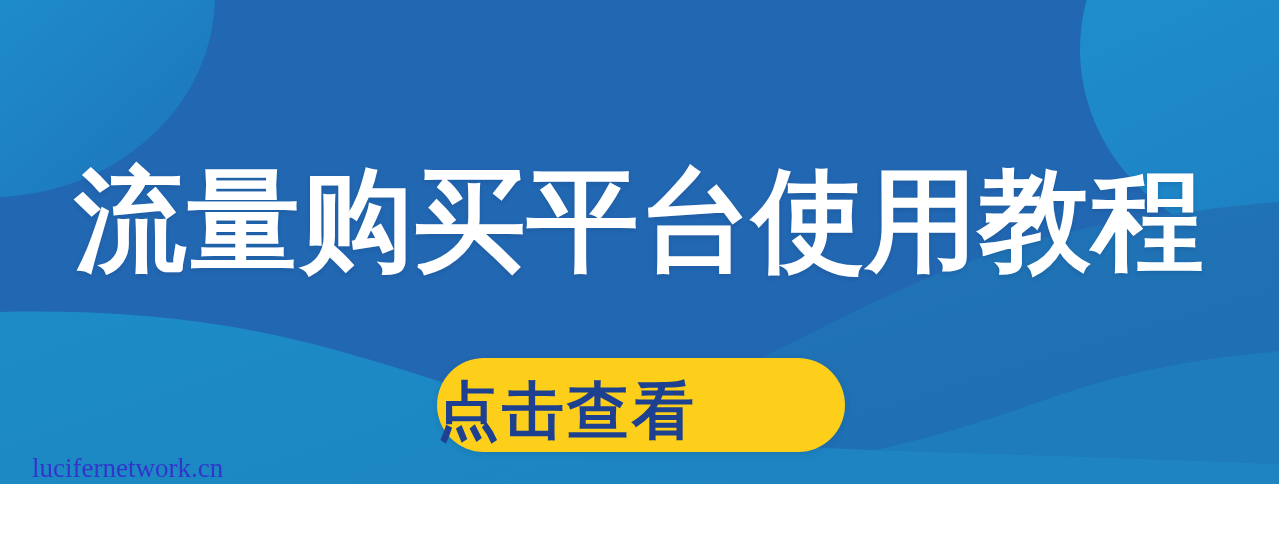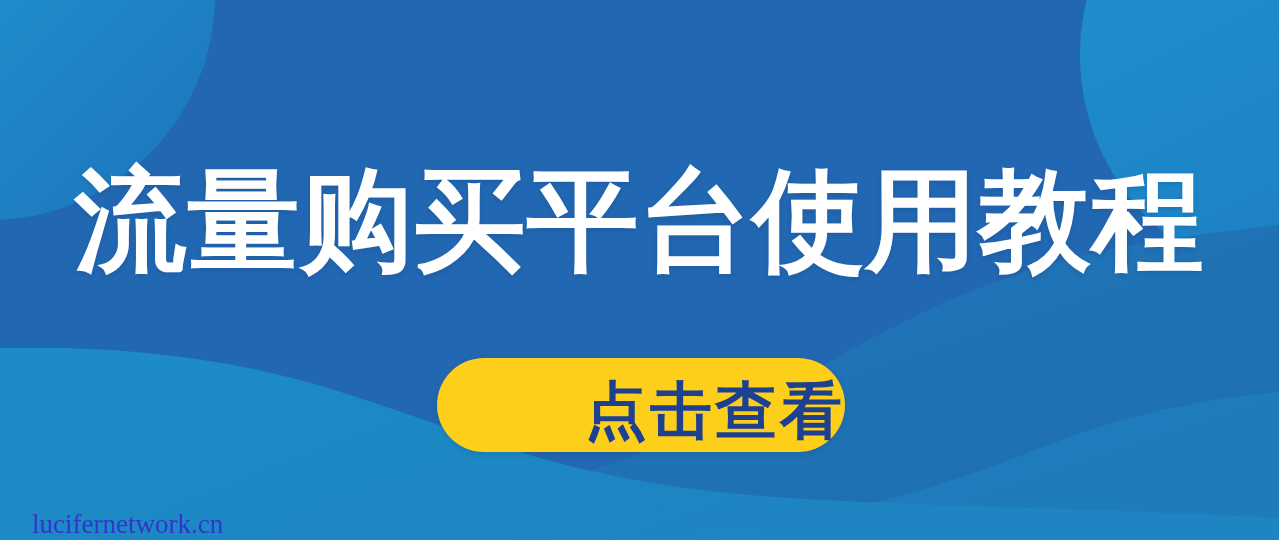--- a/index.html
+++ b/index.html
@@ -8,21 +8,21 @@
     padding: 0;
     background: #ffffff;
   }
   body {
     font-family: "Liberation Sans", "DejaVu Sans", sans-serif;
   }
 
   .banner {
     position: relative;
     width: 1279px;
-    height: 540px;
+    height: 484px;
     overflow: hidden;
     background: #2267b2;
     user-select: none;
   }
 
   
   .bg-layer {
     position: absolute;
     inset: 0;
     width: 100%;
@@ -53,21 +53,21 @@
     position: absolute;
     left: 437px;
     top: 358px;
     width: 408px;
     height: 94px;
     z-index: 6;
   }
   .cta-button {
     display: flex;
     align-items: center;
-    justify-content: flex-end;
+    justify-content: flex-start;
     width: 100%;
     height: 100%;
     box-sizing: border-box;
     border: none;
     outline: none;
     border-radius: 47px;
     background: #fdce1a;
     cursor: pointer;
     padding: 16px 0 4px 0;
     box-shadow: 0 2px 6px rgba(12, 48, 90, 0.16);

